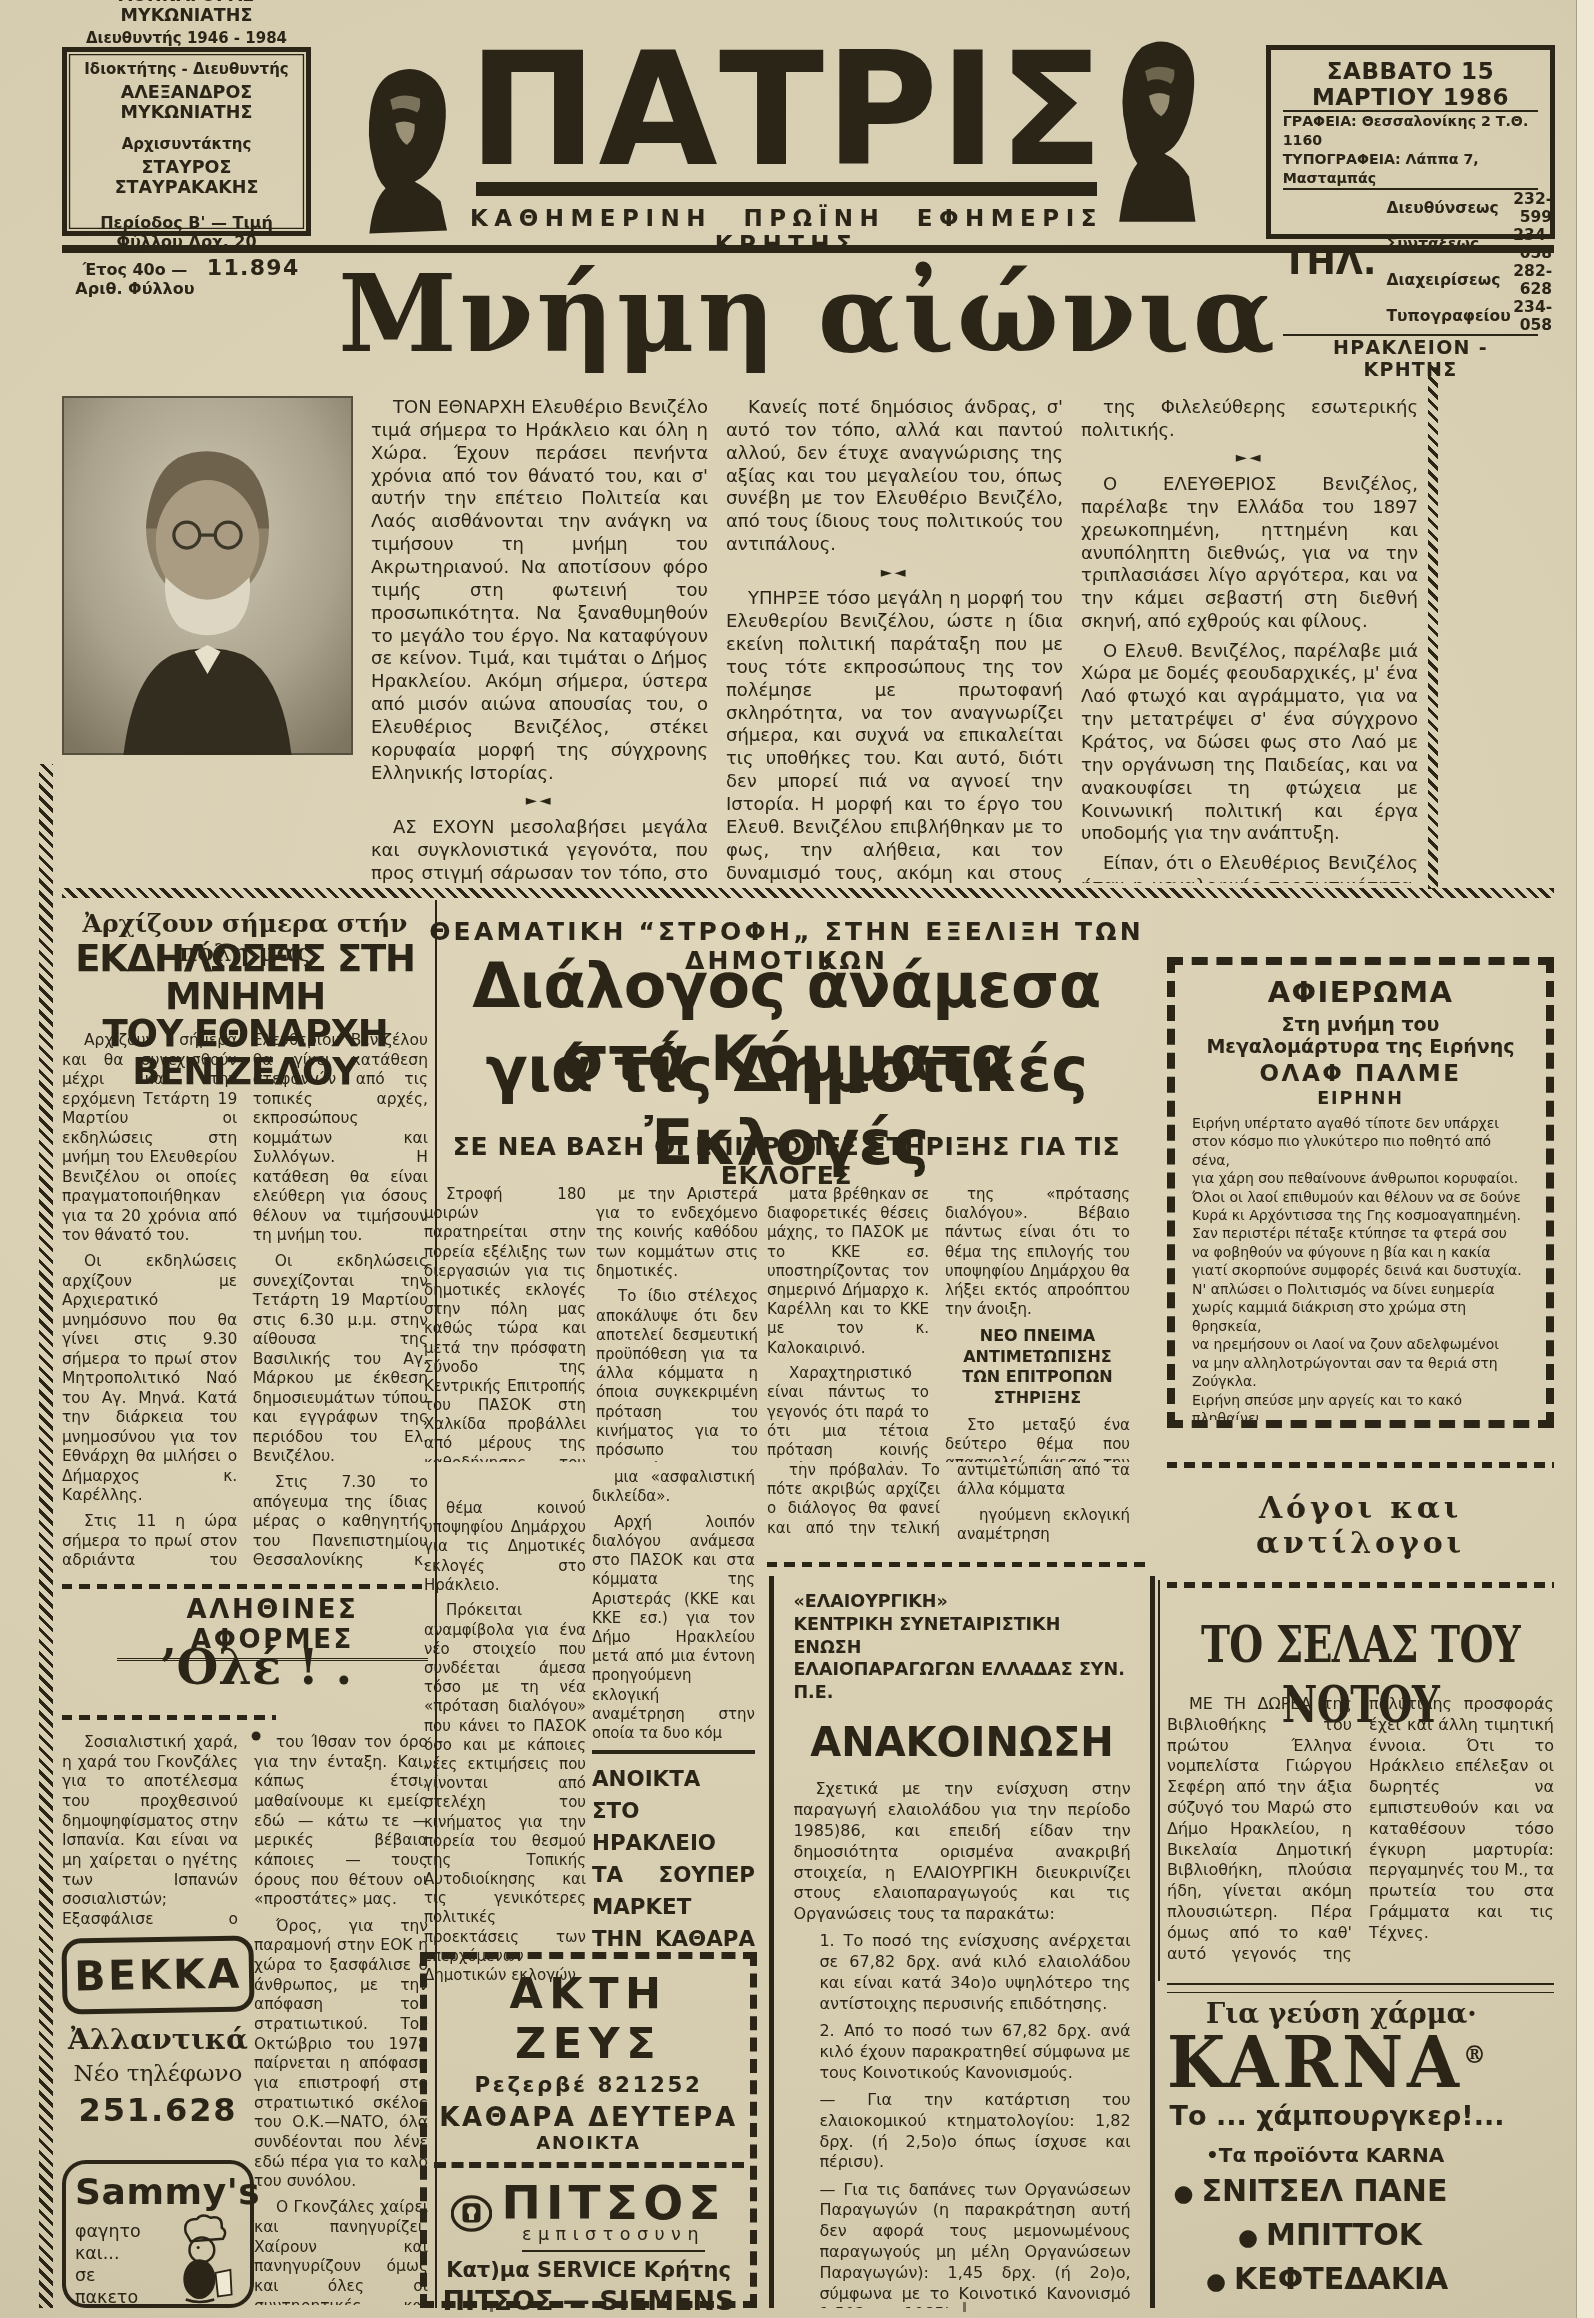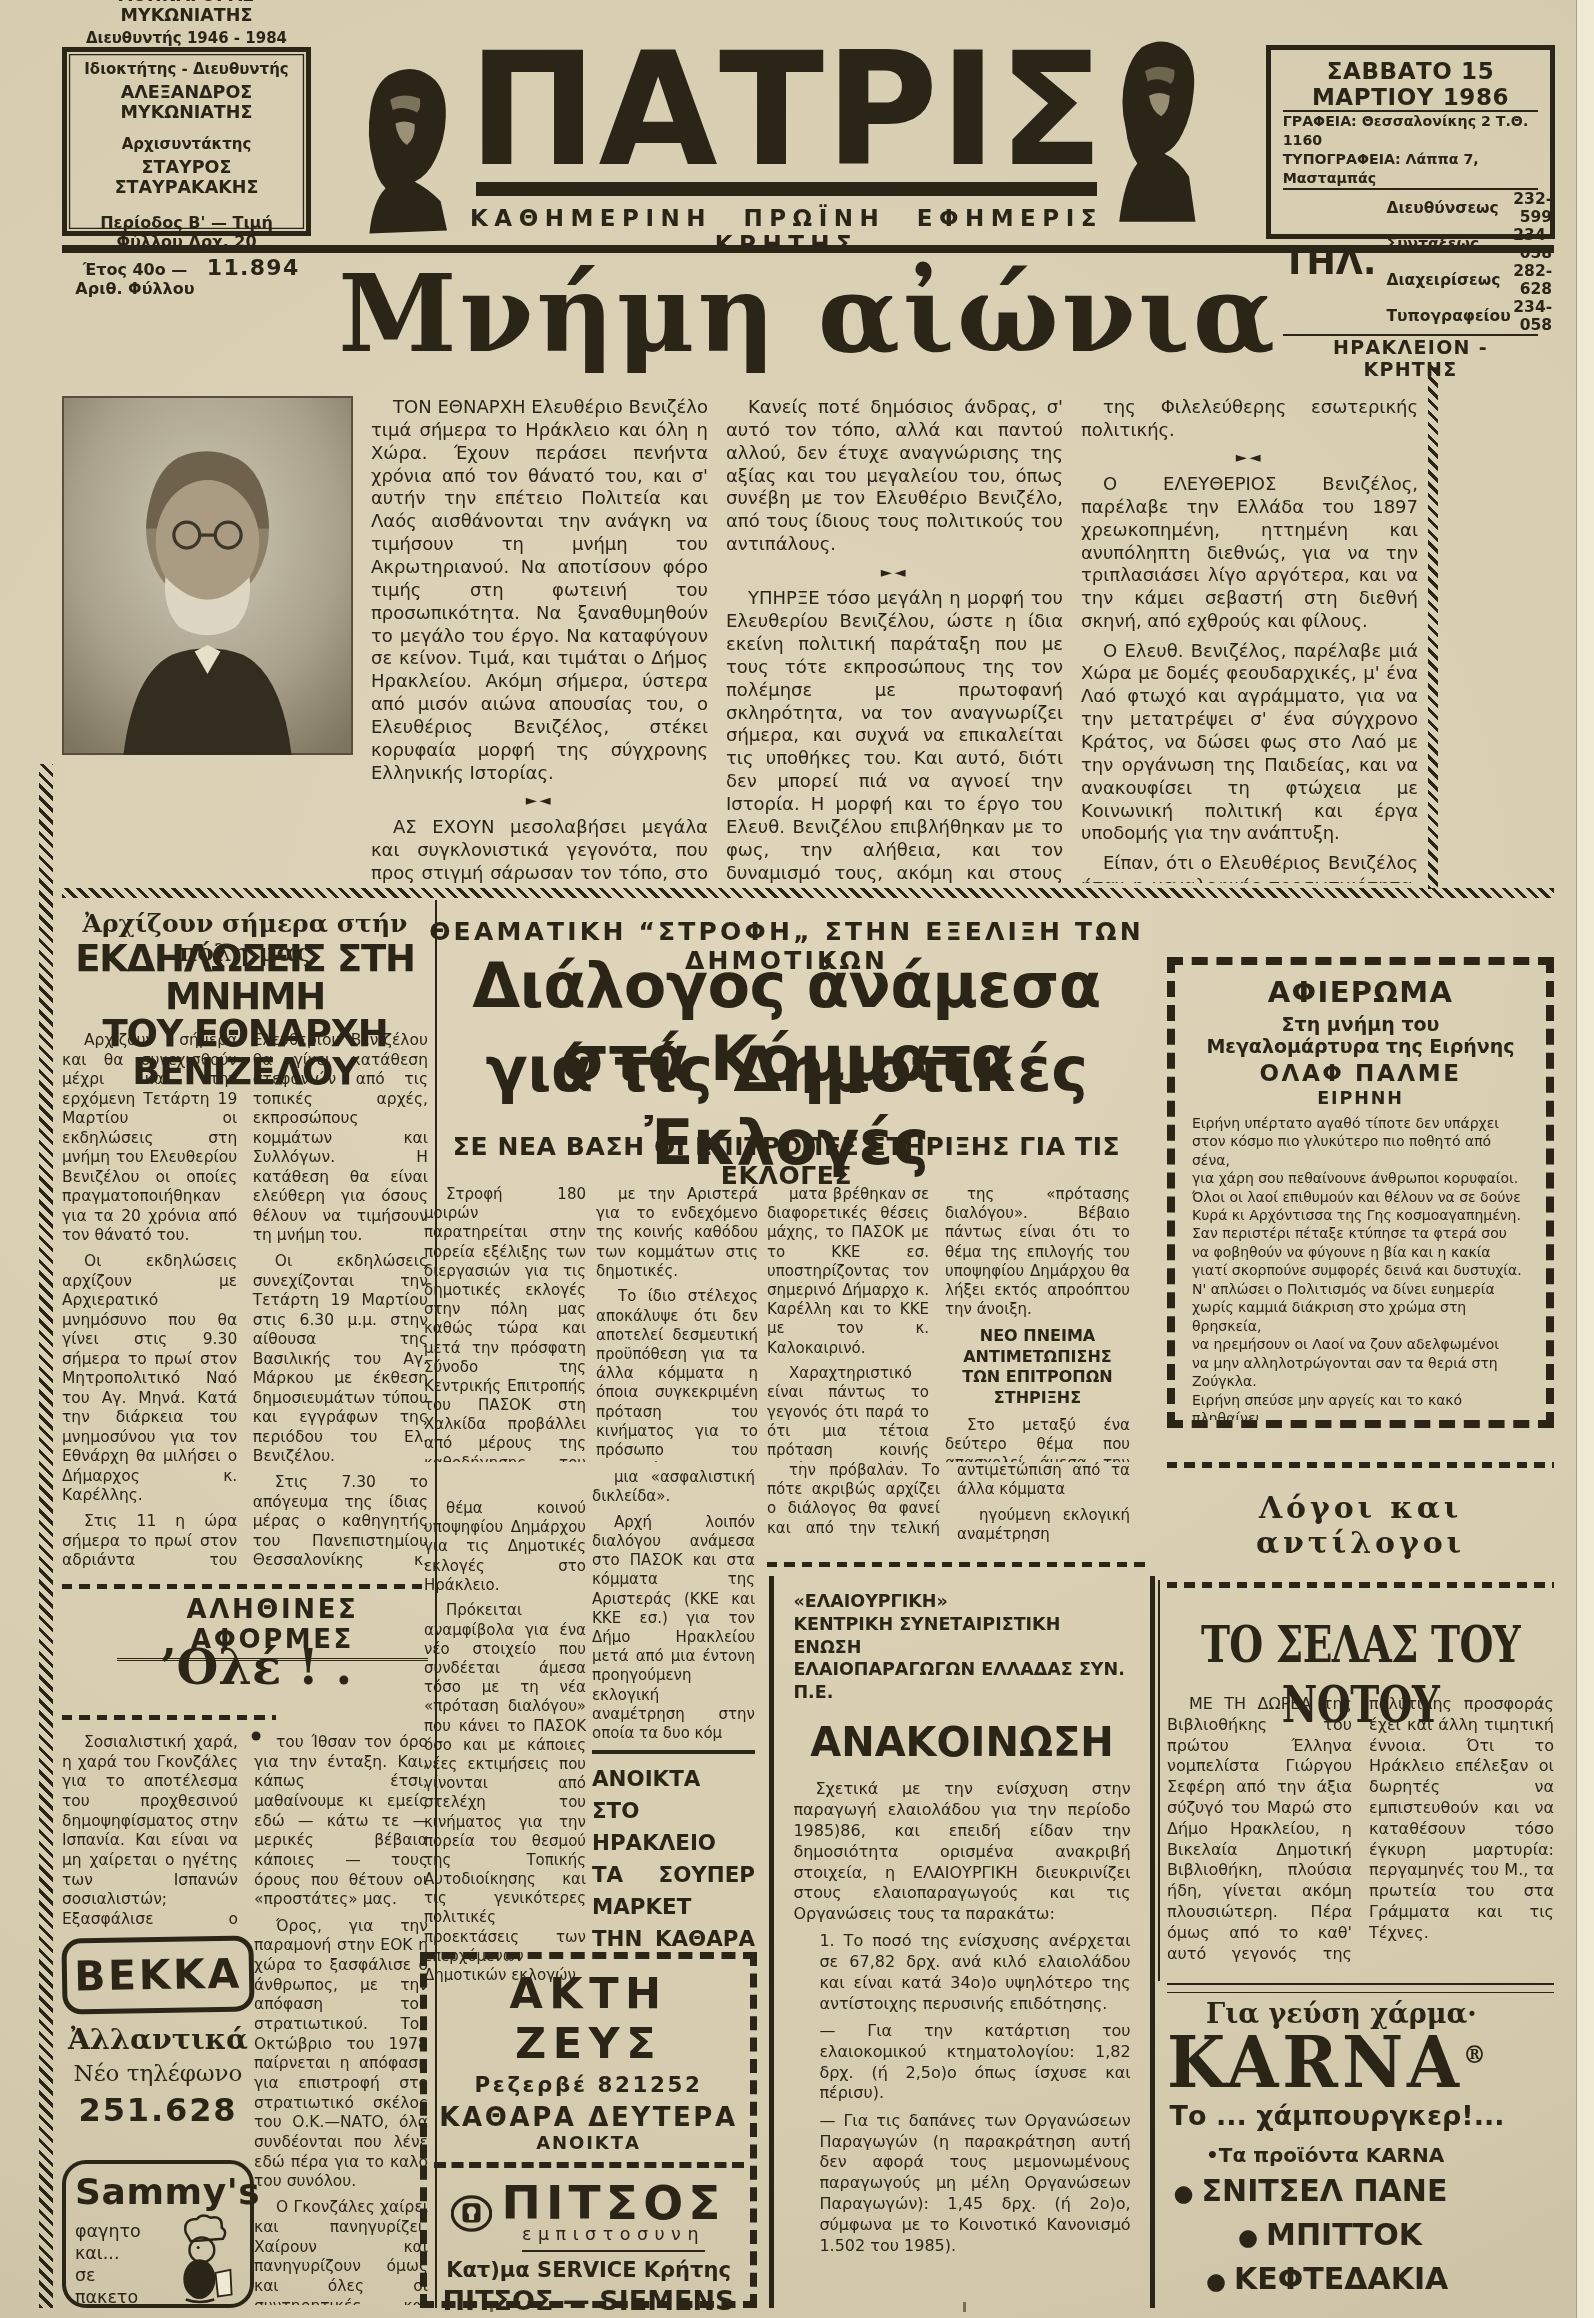--- a/index.html
+++ b/index.html
@@ -384,20 +384,21 @@
   <div class="abs wave" id="wave1"></div>
 
   <div class="abs clip" id="elaio">
     <p class="org">«ΕΛΑΙΟΥΡΓΙΚΗ»</p>
     <p class="org">ΚΕΝΤΡΙΚΗ ΣΥΝΕΤΑΙΡΙΣΤΙΚΗ ΕΝΩΣΗ</p>
     <p class="org">ΕΛΑΙΟΠΑΡΑΓΩΓΩΝ ΕΛΛΑΔΑΣ ΣΥΝ. Π.Ε.</p>
     <div class="title">ΑΝΑΚΟΙΝΩΣΗ</div>
     <p class="just">Σχετικά με την ενίσχυση στην παραγωγή ελαιολάδου για την περίοδο 1985)86, και επειδή είδαν την δημοσιότητα ορισμένα ανακριβή στοιχεία, η ΕΛΑΙΟΥΡΓΙΚΗ διευκρινίζει στους ελαιοπαραγωγούς και τις Οργανώσεις τους τα παρακάτω:</p>
     <div class="items just">
         <p>1.  Το ποσό της ενίσχυσης ανέρχεται σε 67,82 δρχ. ανά κιλό ελαιολάδου και είναι κατά 34ο)ο υψηλότερο της αντίστοιχης περυσινής επιδότησης.</p>
+        <p>2.  Από το ποσό των 67,82 δρχ. ανά κιλό έχουν παρακρατηθεί σύμφωνα με τους Κοινοτικούς Κανονισμούς.</p>
         <p>—  Για την κατάρτιση του ελαιοκομικού κτηματολογίου: 1,82 δρχ. (ή 2,5ο)ο όπως ίσχυσε και πέρισυ).</p>
         <p>—  Για τις δαπάνες των Οργανώσεων Παραγωγών (η παρακράτηση αυτή δεν αφορά τους μεμονωμένους παραγωγούς μη μέλη Οργανώσεων Παραγωγών): 1,45 δρχ. (ή 2ο)ο, σύμφωνα με το Κοινοτικό Κανονισμό 1.502 του 1985).</p>
       </div>
 
   </div>
 
   <div class="abs" id="adframe">
     <div id="akti-name">ΑΚΤΗ ΖΕΥΣ</div>
     <div id="akti-res">Ρεζερβέ  821252</div>
     <div id="akti-l2">ΚΑΘΑΡΑ ΔΕΥΤΕΡΑ</div>

